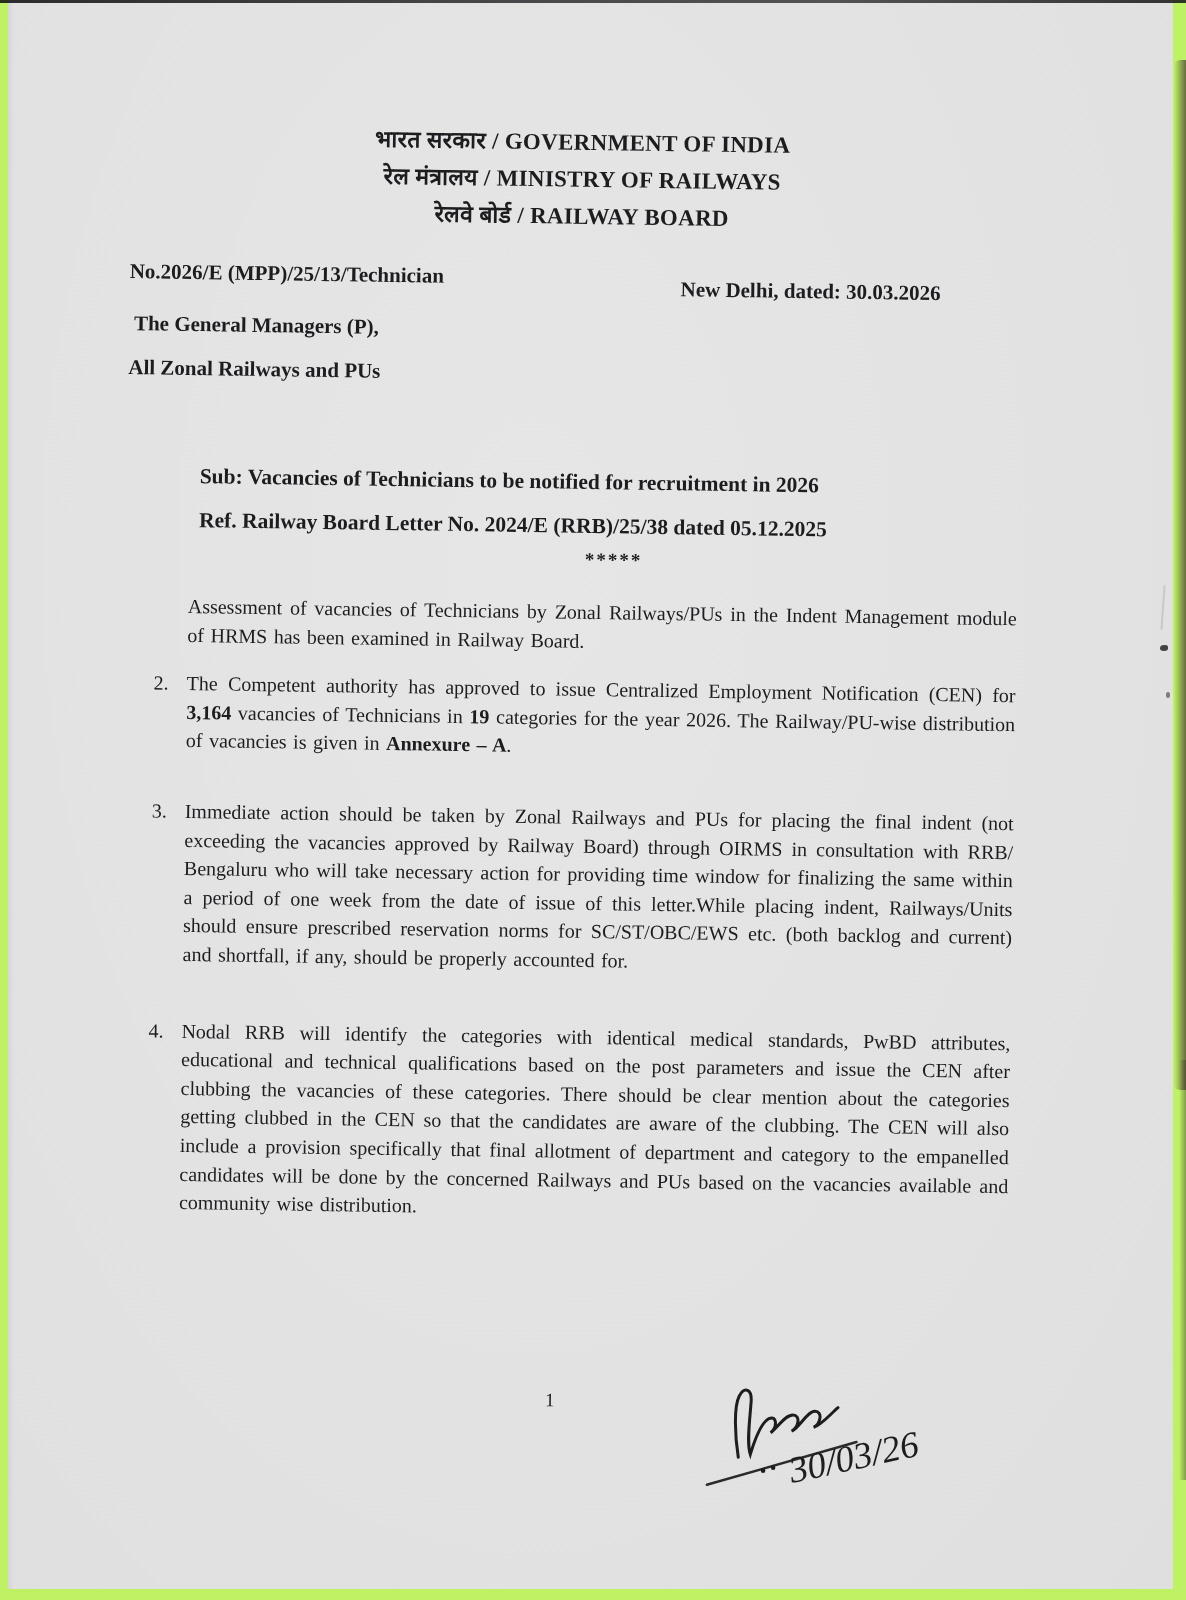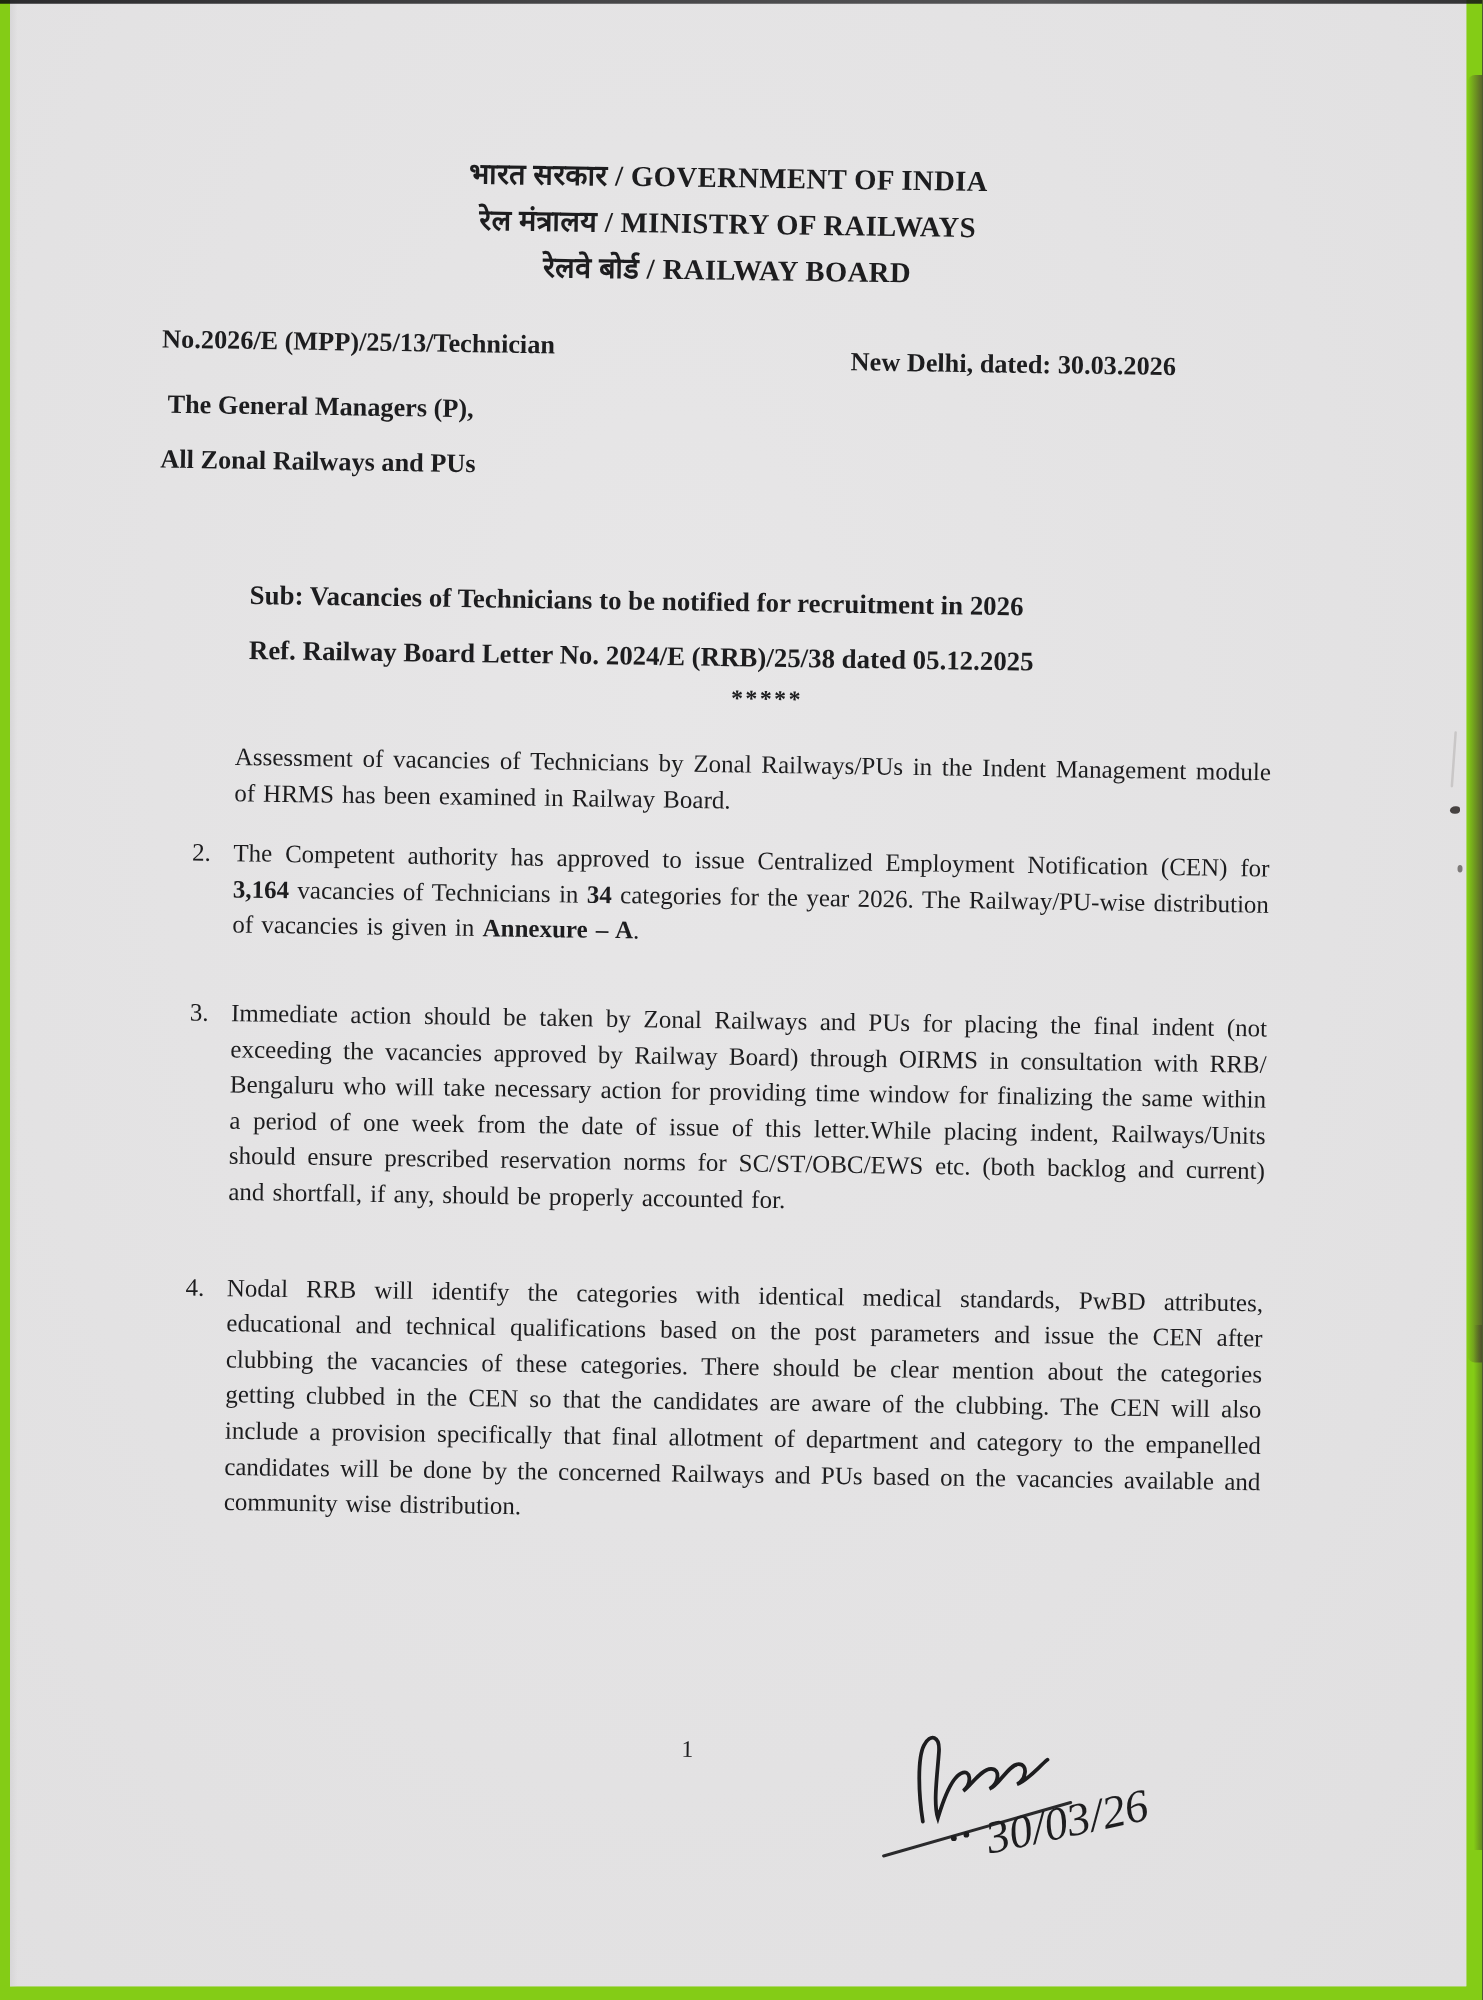--- a/index.html
+++ b/index.html
@@ -1,18 +1,18 @@
 <!DOCTYPE html>
 <html><head>
 <meta charset="utf-8">
 <style>
   html, body { margin:0; padding:0; background:#000; }
   .page {
     position:relative; width:1186px; height:1600px;
-    background:#84cc16; overflow:hidden;
+    background:#bef264; overflow:hidden;
     font-family:"Liberation Serif", serif;
   }
   .paper {
     position:absolute; left:8px; top:0; width:1165px; height:1589px;
     background:#e4e3e4;
     background-image: radial-gradient(ellipse at 45% 35%, #e7e6e7 0%, #e3e2e3 60%, #e0dfe0 100%);
   }
   .paper-seam {
     position:absolute; left:8px; top:0; width:6px; height:1589px;
     background:linear-gradient(to right, #d7d6d7, rgba(215,214,215,0));
@@ -106,21 +106,21 @@
     <div class="separator">*****</div>
 
     <div class="body-col">
 
       <p class="para">
         <span>Assessment of vacancies of Technicians by Zonal Railways/PUs in the Indent Management module of HRMS has been examined in Railway Board.</span>
       </p>
 
       <p class="para gap-sm">
         <span class="para-num">2.</span>
-        <span><span>The Competent authority has approved to issue Centralized Employment Notification (CEN) for </span><b>3,164</b><span> vacancies of Technicians in </span><b>34</b><span> categories for the year 2026. The Railway/PU-wise distribution of vacancies is given in </span><b>Annexure – A</b><span>.</span></span>
+        <span><span>The Competent authority has approved to issue Centralized Employment Notification (CEN) for </span><b>3,164</b><span> vacancies of Technicians in </span><b>19</b><span> categories for the year 2026. The Railway/PU-wise distribution of vacancies is given in </span><b>Annexure – A</b><span>.</span></span>
       </p>
 
       <p class="para gap-lg">
         <span class="para-num">3.</span>
         <span>Immediate action should be taken by Zonal Railways and PUs for placing the final indent (not exceeding the vacancies approved by Railway Board) through OIRMS in consultation with RRB/ Bengaluru who will take necessary action for providing time window for finalizing the same within a period of one week from the date of issue of this letter.While placing indent, Railways/Units should ensure prescribed reservation norms for SC/ST/OBC/EWS etc. (both backlog and current) and shortfall, if any, should be properly accounted for.</span>
       </p>
 
       <p class="para gap-xl">
         <span class="para-num">4.</span>
         <span>Nodal RRB will identify the categories with identical medical standards, PwBD attributes, educational and technical qualifications based on the post parameters and issue the CEN after clubbing the vacancies of these categories.  There should be clear mention about the categories getting clubbed in the CEN so that the candidates are aware of the clubbing. The CEN will also include a provision specifically that final allotment of department and category to the empanelled candidates will be done by the concerned Railways and PUs based on the vacancies available and community wise distribution.</span>

